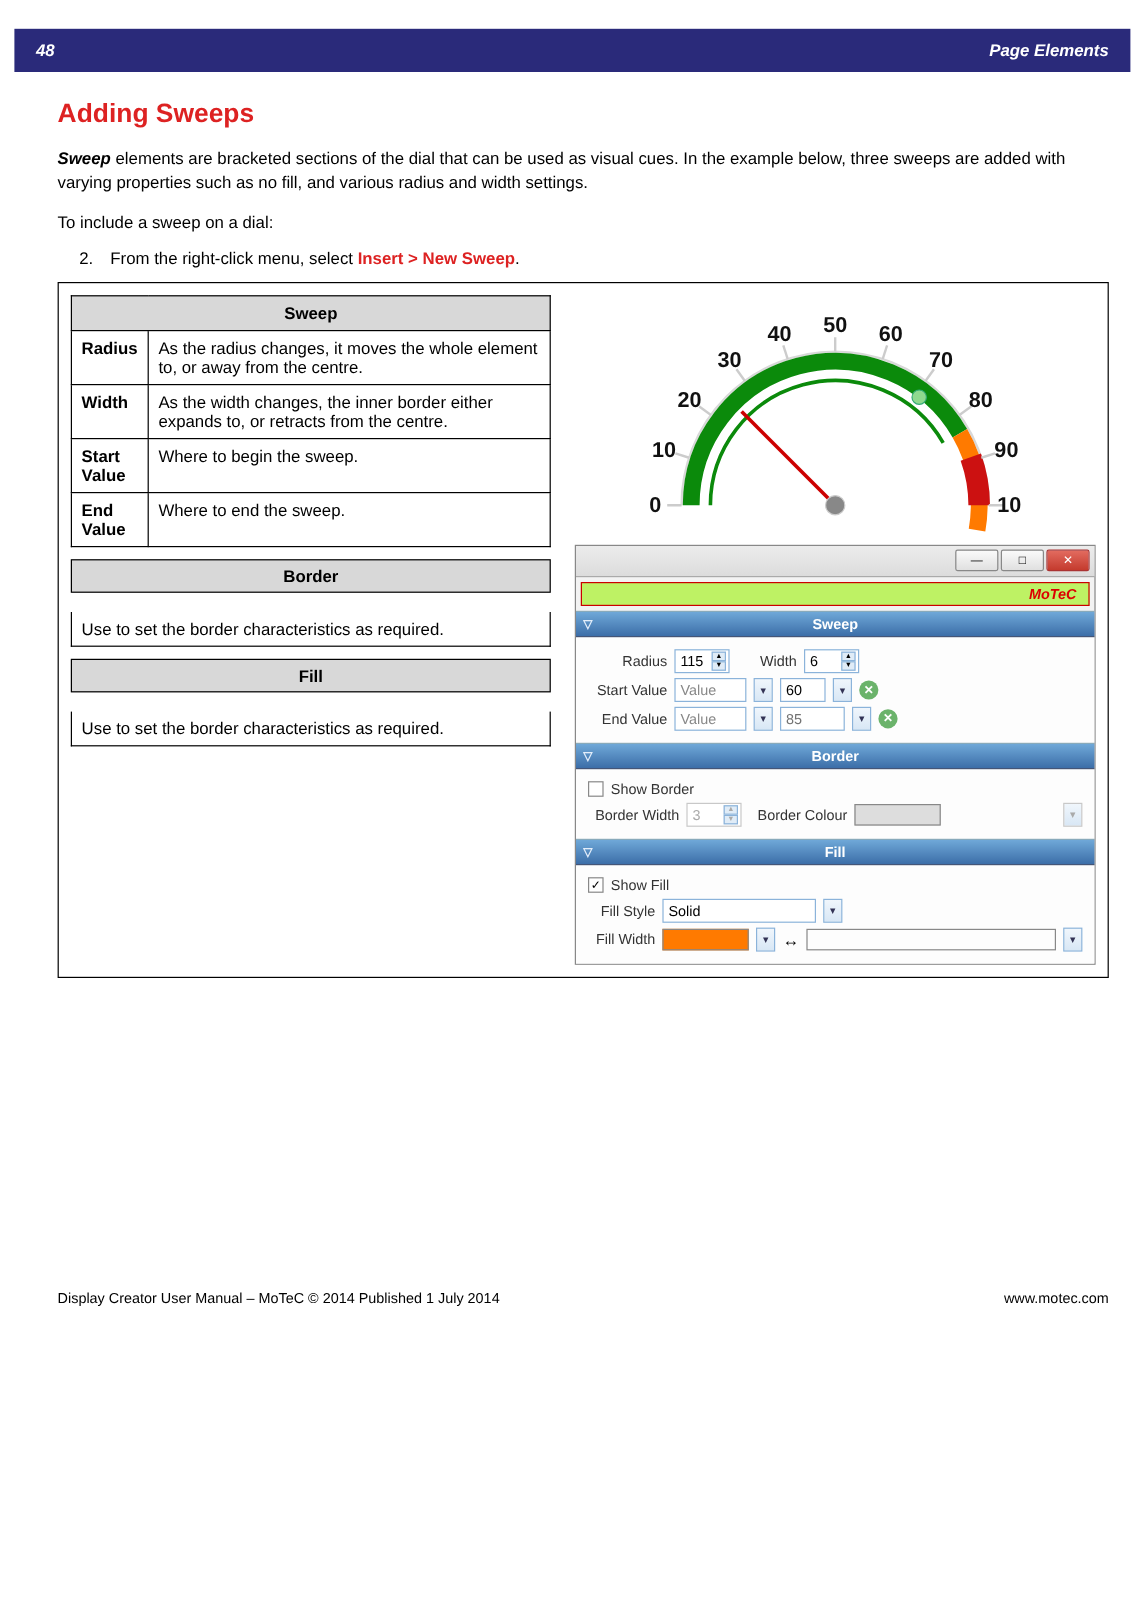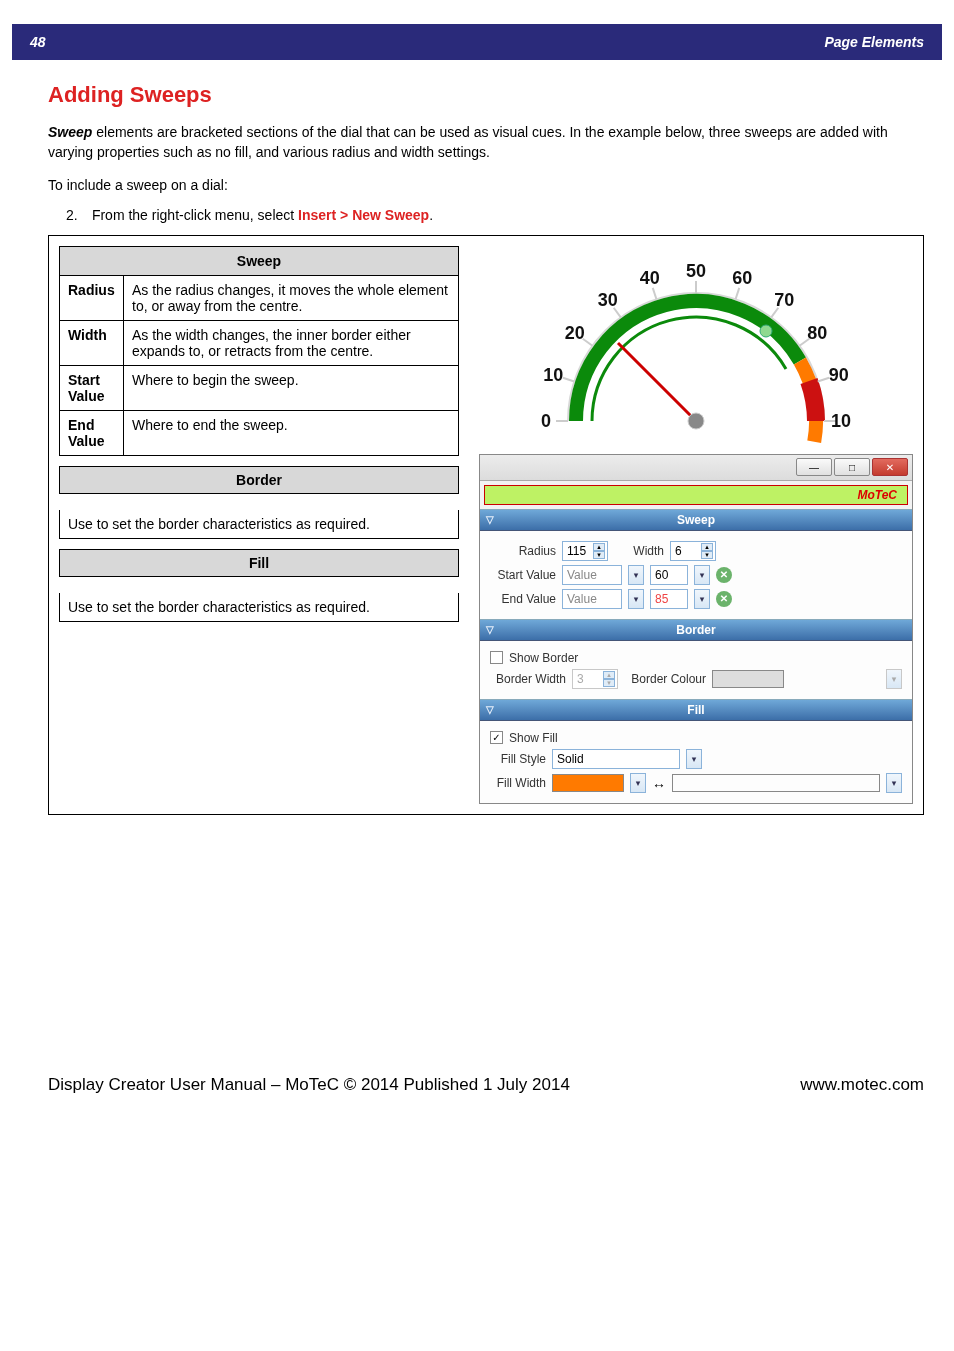--- a/index.html
+++ b/index.html
@@ -122,21 +122,21 @@
   }
   .chk { width:13px; height:13px; border:1px solid #888; background:#fff; display:inline-flex; align-items:center; justify-content:center; font-size:10px; }
   .swatch { width:72px; height:18px; border:1px solid #888; }
   .disabled { color:#9a9a9a !important; }
   .disabled .txtbox, .disabled .num, .disabled .ddbtn { color:#aaa; border-color:#c8c8c8; }
 
   .footer {
     margin-top: 260px;
     padding: 0 30px 30px 48px;
     display:flex; justify-content:space-between;
-    font-size: 17px;
+    font-size: 12px;
   }
 </style>
 </head>
 <body>
 
 <div class="page-header">
   <span>48</span>
   <span>Page Elements</span>
 </div>
 
@@ -275,21 +275,21 @@
             <div class="txtbox" style="width:60px;">Value</div>
             <div class="ddbtn">▾</div>
             <div class="txtbox" style="width:38px; color:#000;">60</div>
             <div class="ddbtn">▾</div>
             <div class="clearbtn">✕</div>
           </div>
           <div class="row">
             <label class="rl">End Value</label>
             <div class="txtbox" style="width:60px;">Value</div>
             <div class="ddbtn">▾</div>
-            <div class="txtbox" style="width:38px; color:#ef4444;">85</div>
+            <div class="txtbox" style="width:54px; color:#737373;">85</div>
             <div class="ddbtn">▾</div>
             <div class="clearbtn">✕</div>
           </div>
         </div>
 
         <div class="sec-head">
           <span class="tri">▽</span>
           <span>Border</span>
         </div>
         <div class="sec-body">

